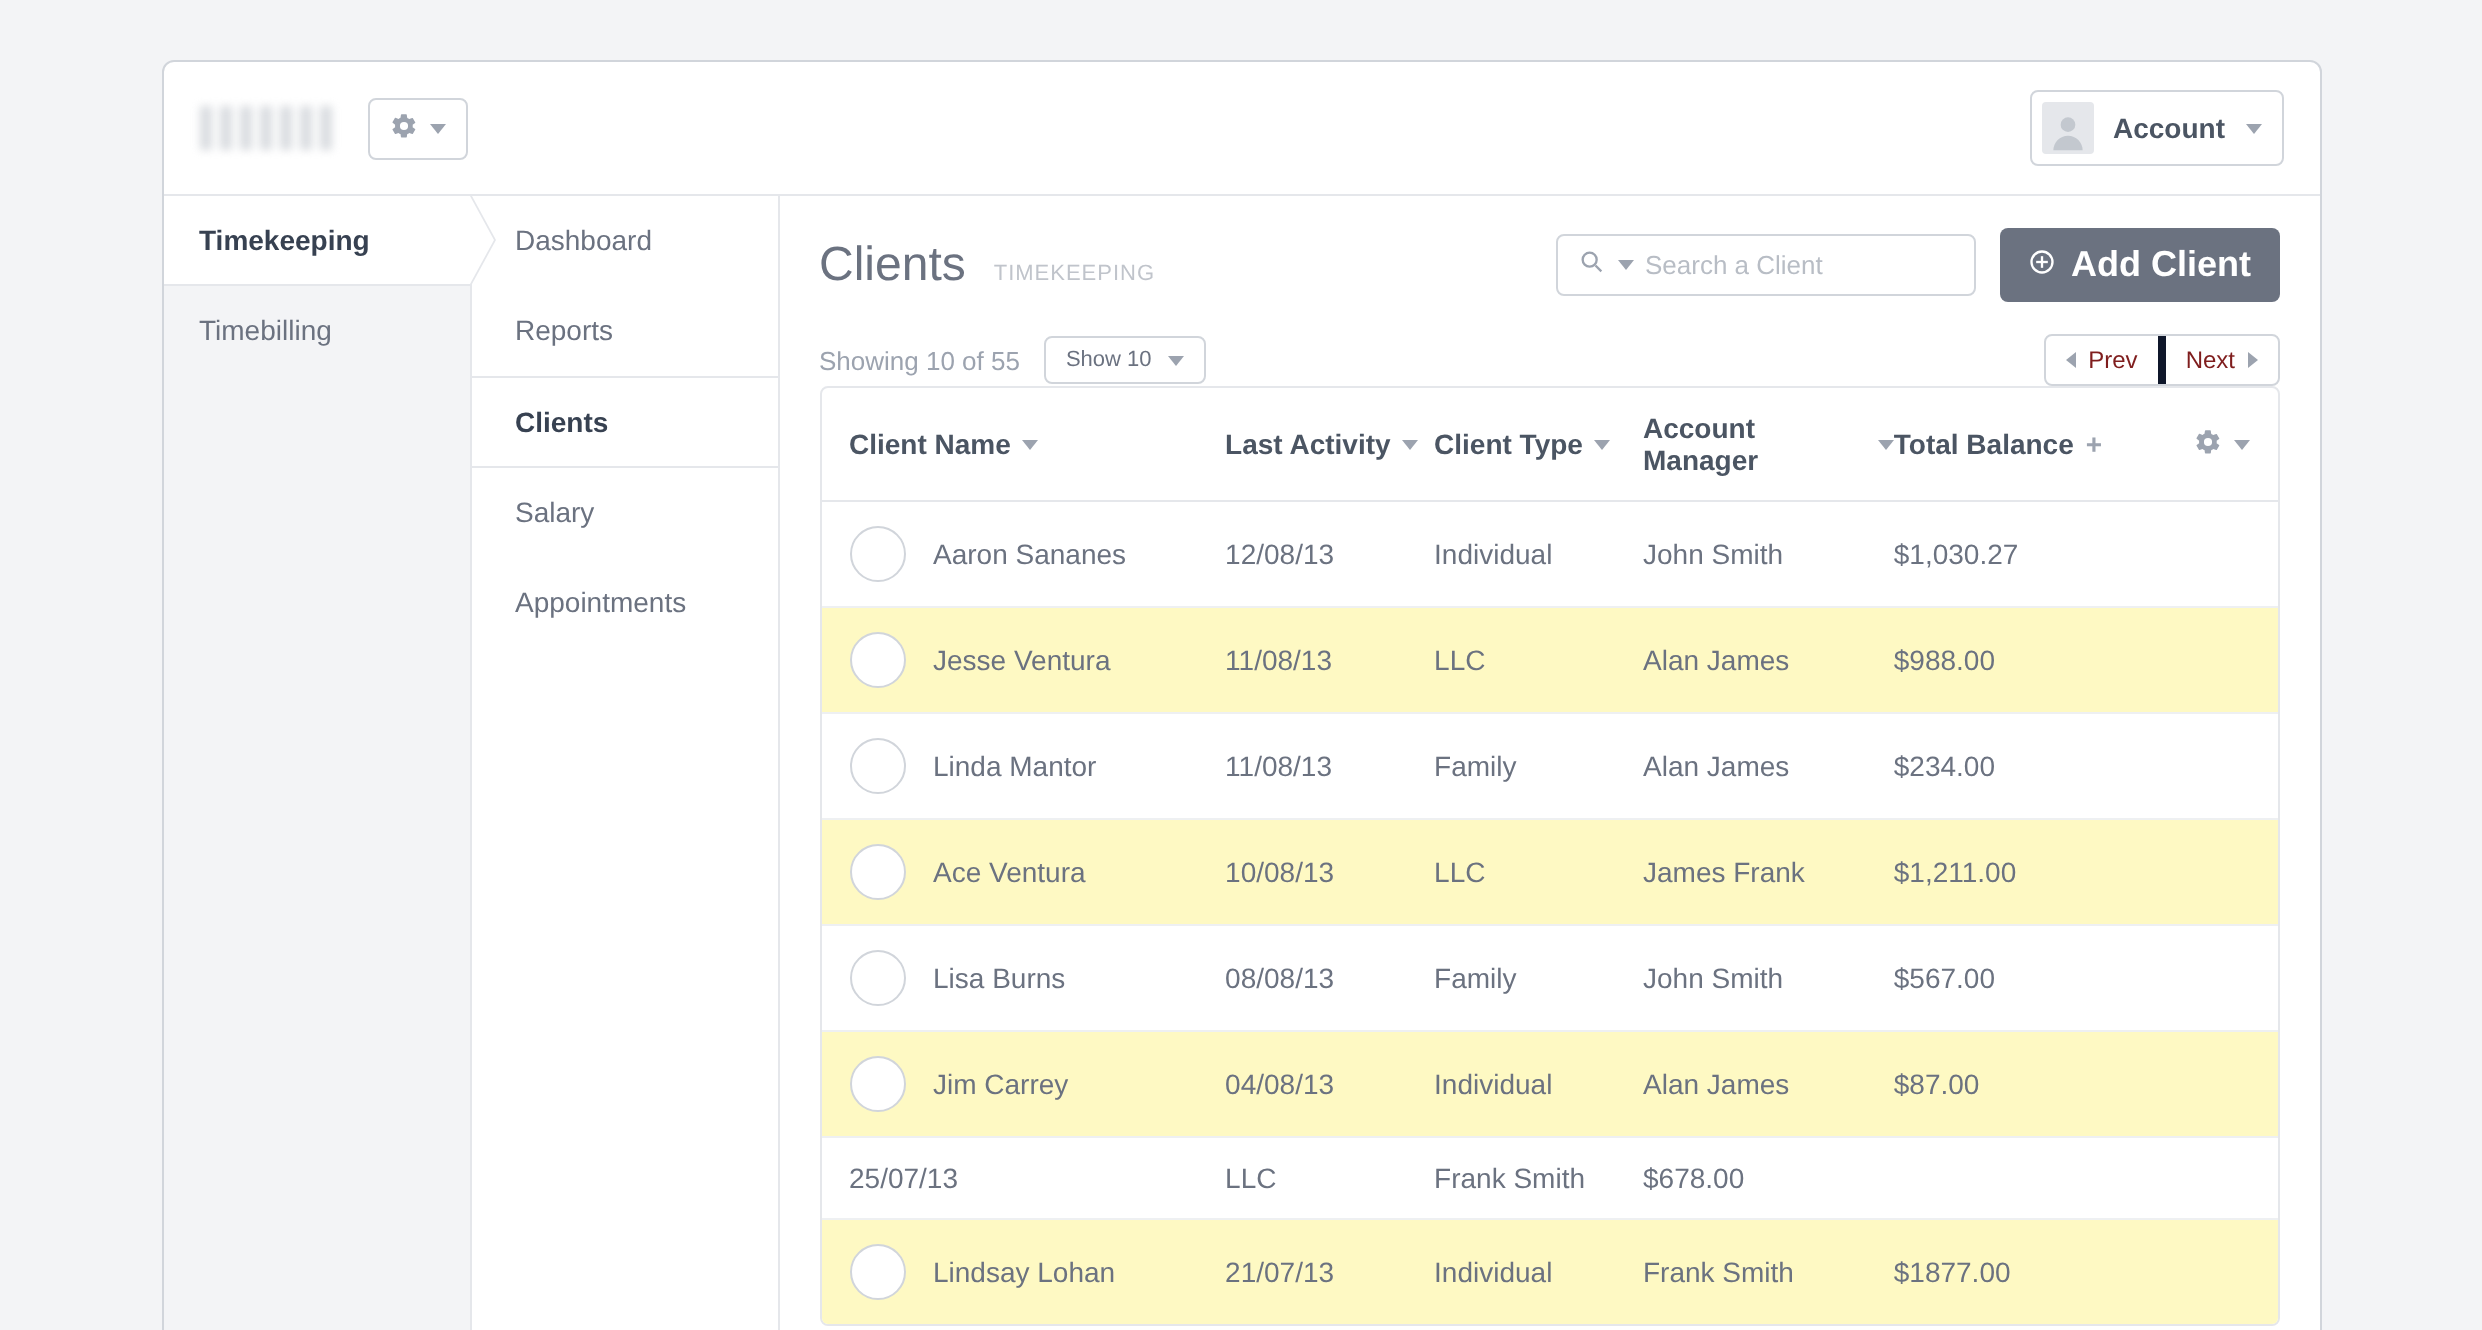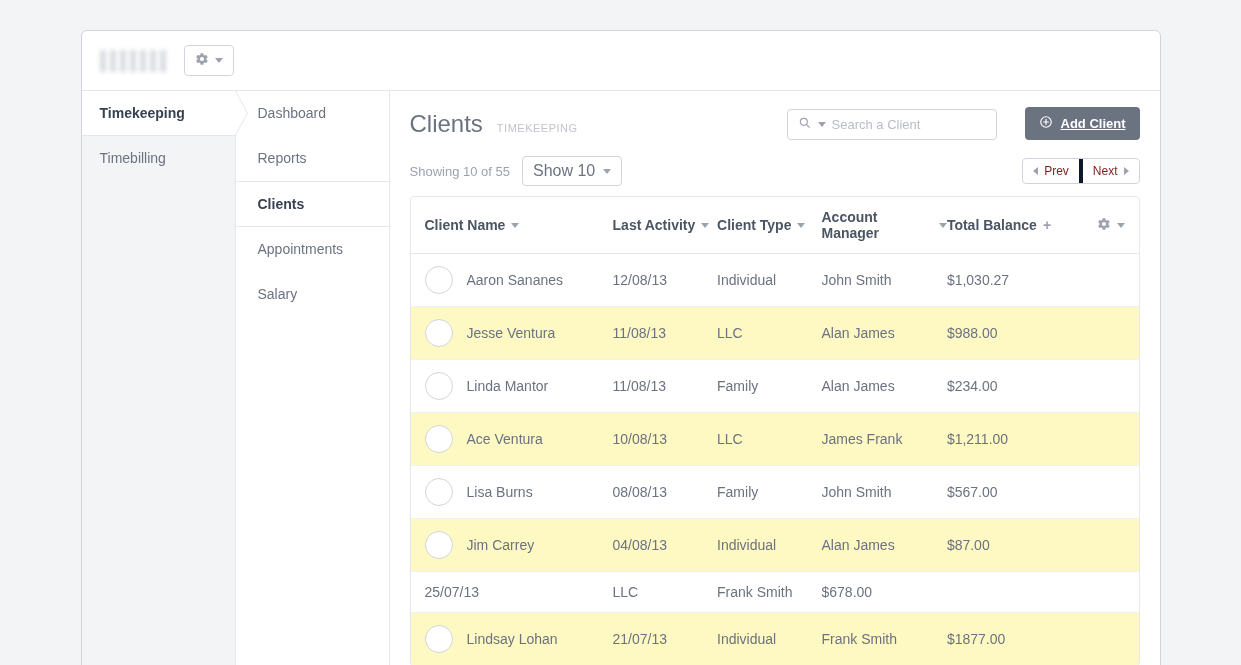--- a/index.html
+++ b/index.html
@@ -101,45 +101,45 @@
   border-top: 1px solid #e5e7eb;
   border-bottom: 1px solid #e5e7eb;
 }
 
 .main { flex: 1; padding: 16px 20px 20px; }
 
 .main-header { display: flex; justify-content: space-between; align-items: center; margin-bottom: 16px; }
 .main-title-wrap { display: flex; align-items: baseline; gap: 14px; }
 .main-title { font-size: 24px; font-weight: 400; color: #6b7280; }
 .main-subtitle { font-size: 11px; letter-spacing: 0.5px; color: #c0c4cb; text-transform: uppercase; }
-.main-actions { display: flex; align-items: flex-end; gap: 28px; }
+.main-actions { display: flex; align-items: center; gap: 12px; }
 
 .search-box {
   display: flex; align-items: center; gap: 6px;
   border: 1px solid #d1d5db; border-radius: 4px;
   padding: 6px 10px; width: 210px;
 }
 .search-box input { border: none; outline: none; font-size: 13px; color: #6b7280; width: 100%; }
 .search-box input::placeholder { color: #b8bdc5; }
 .search-icon svg { width: 14px; height: 14px; }
 
 .primary-btn {
   display: inline-flex; align-items: center; gap: 8px;
   background: #6b7280; color: #fff; border: none;
   border-radius: 4px; padding: 8px 14px;
-  font-size: 13px; font-weight: 600; cursor: pointer; text-decoration: underline;
+  font-size: 18px; font-weight: 600; cursor: pointer;
 }
 .primary-btn svg { width: 14px; height: 14px; }
 
-.table-controls { display: flex; justify-content: space-between; align-items: center; margin-bottom: 10px; }
+.table-controls { display: flex; justify-content: space-between; align-items: center; }
 .showing-wrap { display: flex; align-items: center; gap: 12px; color: #9ca3af; font-size: 13px; }
 .show-select {
   display: inline-flex; align-items: center; gap: 8px;
   border: 1px solid #d1d5db; border-radius: 4px;
-  padding: 5px 10px; font-size: 16px; cursor: pointer; color: #6b7280;
+  padding: 5px 10px; font-size: 11px; cursor: pointer; color: #6b7280;
 }
 .pagination { display: inline-flex; border: 1px solid #d1d5db; border-radius: 4px; overflow: hidden; }
 .pagination .pg { display: inline-flex; align-items: center; gap: 6px; padding: 5px 10px; font-size: 12px; cursor: pointer; color: #7f1d1d; }
 .pagination .pg + .pg { border-left: 4px solid #0f172a; }
 .tri-left { width:0;height:0;border-top:4px solid transparent;border-bottom:4px solid transparent;border-right:5px solid #9ca3af; }
 .tri-right { width:0;height:0;border-top:4px solid transparent;border-bottom:4px solid transparent;border-left:5px solid #9ca3af; }
 
 .table { border: 1px solid #e5e7eb; border-radius: 4px; overflow: hidden; }
 .thead, .trow { display: grid; grid-template-columns: 1.8fr 1fr 1fr 1.2fr 1.2fr 0.5fr; align-items: center; }
 .thead { padding: 12px 14px; color: #4b5563; font-weight: 600; border-bottom: 1px solid #e5e7eb; }
@@ -165,20 +165,30 @@
       <div class="logo"></div>
       <div class="icon-btn">
         <span>
           <svg viewBox="0 0 24 24" width="14" height="14" fill="#9ca3af">
               <path d="M19.4 13a7.5 7.5 0 0 0 .1-1 7.5 7.5 0 0 0-.1-1l2.1-1.6a.5.5 0 0 0 .1-.7l-2-3.4a.5.5 0 0 0-.6-.2l-2.5 1a7.3 7.3 0 0 0-1.7-1l-.4-2.6A.5.5 0 0 0 13.9 2h-4a.5.5 0 0 0-.5.4l-.4 2.6a7.3 7.3 0 0 0-1.7 1l-2.5-1a.5.5 0 0 0-.6.2l-2 3.4a.5.5 0 0 0 .1.7L4.4 11a7.5 7.5 0 0 0 0 2l-2.1 1.6a.5.5 0 0 0-.1.7l2 3.4a.5.5 0 0 0 .6.2l2.5-1a7.3 7.3 0 0 0 1.7 1l.4 2.6a.5.5 0 0 0 .5.4h4a.5.5 0 0 0 .5-.4l.4-2.6a7.3 7.3 0 0 0 1.7-1l2.5 1a.5.5 0 0 0 .6-.2l2-3.4a.5.5 0 0 0-.1-.7ZM12 15.5A3.5 3.5 0 1 1 15.5 12 3.5 3.5 0 0 1 12 15.5Z"></path>
             </svg>
         </span>
         <span class="caret-down"></span>
       </div>
     </div>
+    <div class="account-btn">
+      <span class="avatar">
+        <svg viewBox="0 0 24 24" fill="#c3c8cf">
+            <circle cx="12" cy="8" r="4"></circle>
+            <path d="M4 22c0-4.4 3.6-8 8-8s8 3.6 8 8Z"></path>
+          </svg>
+      </span>
+      <span>Account</span>
+      <span class="caret-down"></span>
+    </div>
   </div>
 
   <div class="body">
 
     <div class="sidebar-primary">
       <div class="item active">
         <span>Timekeeping</span>
       </div>
       <div class="item">
         <span>Timebilling</span>
@@ -189,24 +199,24 @@
       <div class="item">
         <span>Dashboard</span>
       </div>
       <div class="item">
         <span>Reports</span>
       </div>
       <div class="item active">
         <span>Clients</span>
       </div>
       <div class="item">
+        <span>Salary</span>
+      </div>
+      <div class="item">
         <span>Appointments</span>
-      </div>
-      <div class="item">
-        <span>Salary</span>
       </div>
     </div>
 
     <div class="main">
 
       <div class="main-header">
         <div class="main-title-wrap">
           <span class="main-title">Clients</span>
           <span class="main-subtitle">TIMEKEEPING</span>
         </div>

